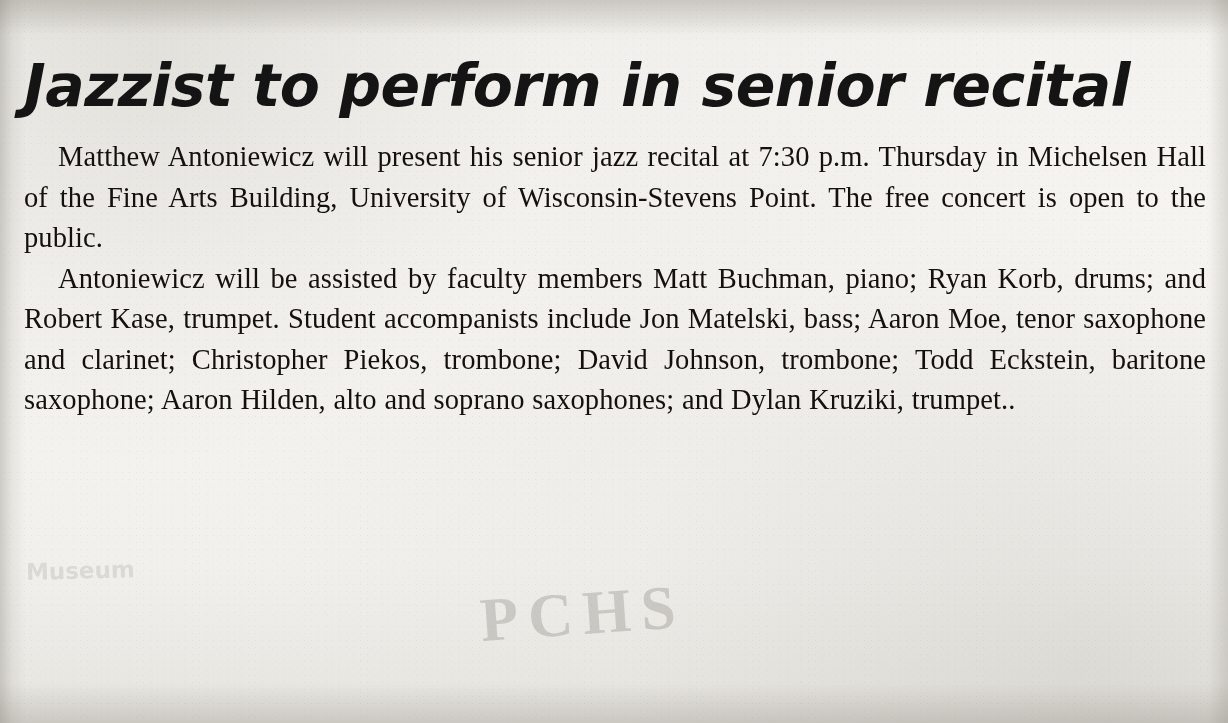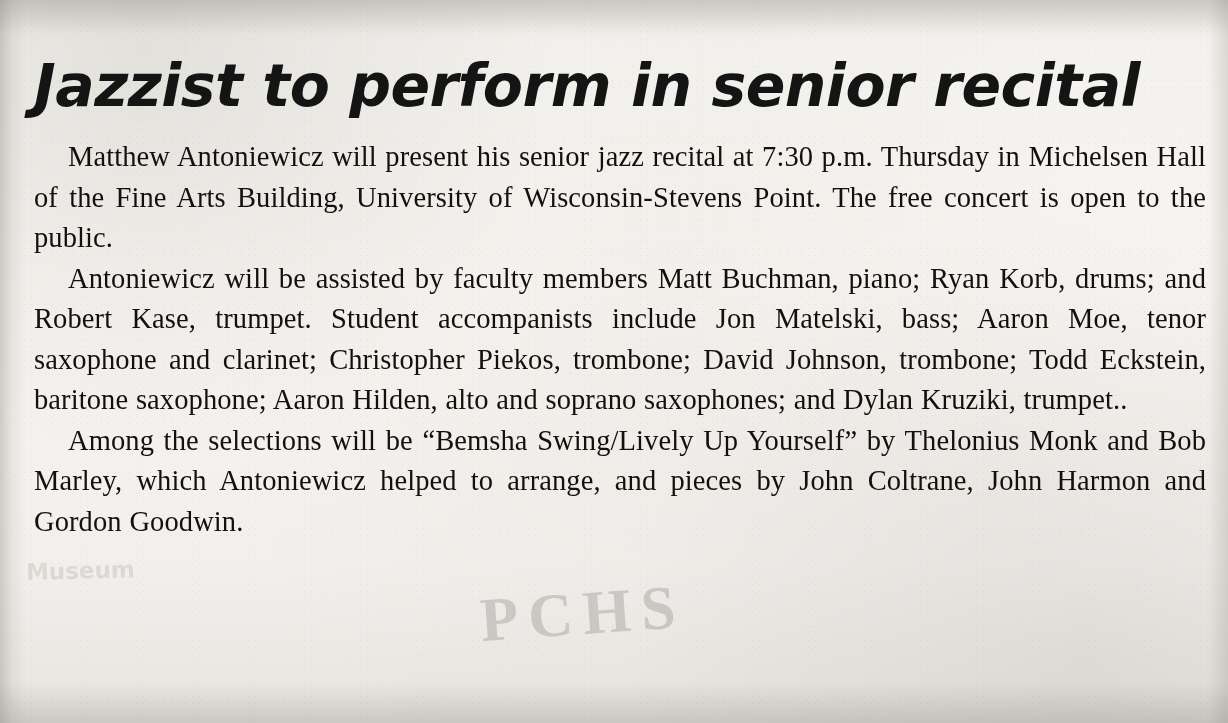--- a/index.html
+++ b/index.html
@@ -55,21 +55,20 @@
     right: 0; top: 0;
     width: 20px; height: 723px;
     background: linear-gradient(270deg, rgba(125,121,113,0.22) 0%, rgba(255,255,255,0) 100%);
     pointer-events: none;
   }
 
   .content {
     position: relative;
     padding: 0 22px 0 24px;
     z-index: 3;
-    margin-left: 10px;
   }
 
   .headline {
     font-family: "DejaVu Sans", sans-serif;
     font-weight: bold;
     font-style: italic;
     font-size: 59px;
     line-height: 1.0;
     letter-spacing: -0.5px;
     color: #141414;
@@ -158,20 +157,19 @@
   <div class="edge-bottom"></div>
 
   <div class="bleed">Museum</div>
 
   <div class="content">
     <h1 class="headline">Jazzist to perform in senior recital</h1>
 
     <div class="body-text">
       <p class="para">Matthew Antoniewicz will present his senior jazz recital at 7:30 p.m. Thursday in Michelsen Hall of the Fine Arts Building, University of Wisconsin-Stevens Point. The free concert is open to the public.</p>
       <p class="para">Antoniewicz will be assisted by faculty members Matt Buchman, piano; Ryan Korb, drums; and Robert Kase, trumpet.   Student accompanists include Jon Matelski, bass; Aaron Moe, tenor saxophone and clarinet; Christopher Piekos, trombone; David Johnson, trombone; Todd Eckstein, baritone saxophone; Aaron Hilden, alto and soprano saxophones; and Dylan Kruziki, trumpet..</p>
-      <p class="para">Among the selections will be “Bemsha Swing/Lively Up Yourself” by Thelonius Monk and Bob Marley, which Antoniewicz helped to arrange, and pieces by John Coltrane, John Harmon and Gordon Goodwin.</p>
     </div>
   </div>
 
   <div class="watermark">PCHS</div>
 
   <div class="grain"></div>
 </div>
 
 </body></html>

